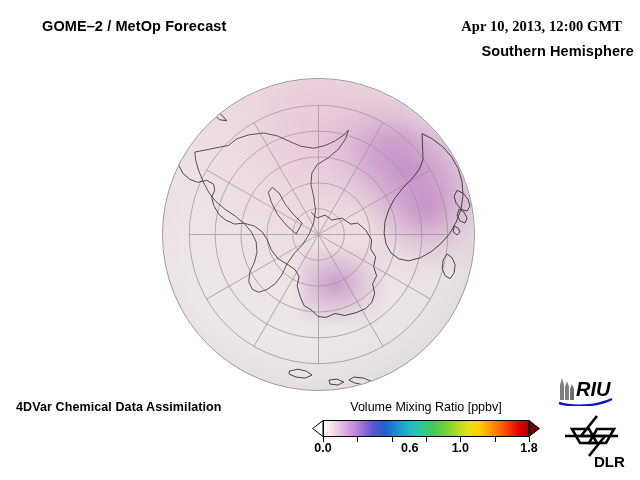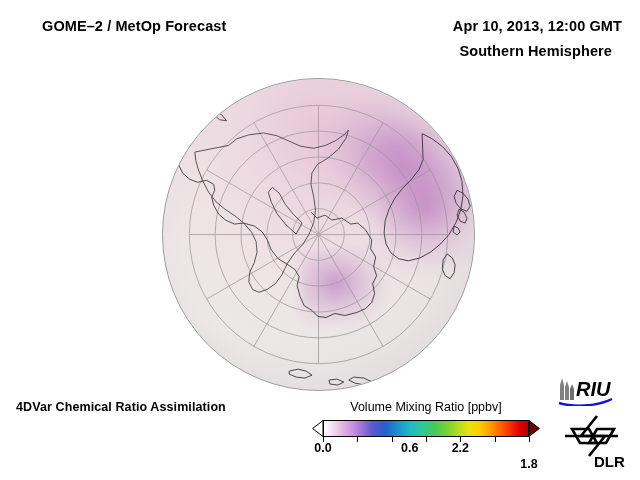--- a/index.html
+++ b/index.html
@@ -26,22 +26,22 @@
     position: absolute;
     font-size: 14.5px;
     font-weight: bold;
     color: #000000;
     white-space: nowrap;
     letter-spacing: 0.1px;
     margin-left: 24px;
   }
   #hdr-title-1 { left: 18px;  top: 18px; }
   #hdr-title-2 { left: 18px;  top: 43px; }
-  #hdr-date    { right: 18px; top: 18px; text-align: center; }
-  #hdr-region  { right: 28px; top: 43px; text-align: left; }
+  #hdr-date    { right: 18px; top: 18px; text-align: center; font-family: Liberation Serif, serif; }
+  #hdr-region  { right: 6px; top: 43px; text-align: left; }
 
   
   #map-area {
     position: absolute;
     left: 0; top: 70px;
     width: 640px;
     height: 325px;
   }
   #globe-wrap {
     position: absolute;
@@ -329,21 +329,21 @@
           <path d="M52 32 l7 4 5 6 -7 -1 -6 -5 z"></path>
         </g>
       </svg>
 
       <div id="globe-shade"></div>
     </div>
   </div>
 </div>
 
 <div id="footer-left">
-  <div class="foot-line">4DVar Chemical Ratio Assimilation</div>
+  <div class="foot-line">4DVar Chemical Data Assimilation</div>
 </div>
 
 <div id="colorbar-block">
   <div id="cb-title">Volume Mixing Ratio [ppbv]</div>
 
   <div id="cb-bar-row">
     <svg id="cb-cap-left" viewBox="0 0 11 17">
       <polygon points="11,0.5 11,16.5 0.6,8.5" fill="#ffffff" stroke="#000" stroke-width="1"></polygon>
     </svg>
     <div id="cb-gradient"></div>
@@ -357,22 +357,22 @@
         <span style="left: 50%;"></span>
         <span style="left: 66.67%;"></span>
         <span style="left: 83.33%;"></span>
         <span style="left: 100%;"></span>
       </div>
   </div>
 
   <div id="cb-labels">
       <span style="left: calc(0% + 11px); text-align: center;">0.0</span>
       <span style="left: calc(33.33% + 3.6674px); margin-left: 18px;">0.6</span>
-      <span style="left: calc(66.67% - 3.6674px);">2.2</span>
-      <span style="left: calc(100% - 11px); margin-top: 16px;">1.8</span>
+      <span style="left: calc(66.67% - 3.6674px);">1.0</span>
+      <span style="left: calc(100% - 11px);">1.8</span>
     </div>
 </div>
 
 <svg id="logo-riu" viewBox="0 0 78 32">
   <g>
     <polygon points="4,26 4,11 6,4 8,11 8,26" fill="#808080"></polygon>
     <polygon points="9,26 9,13 11,7 13,13 13,26" fill="#808080"></polygon>
     <polygon points="14,26 14,15 16,10 18,15 18,26" fill="#6e6e6e"></polygon>
   </g>
   <text x="20" y="22" font-family="Liberation Sans, sans-serif" font-size="20" font-weight="bold" font-style="italic" fill="#000">RIU</text>

